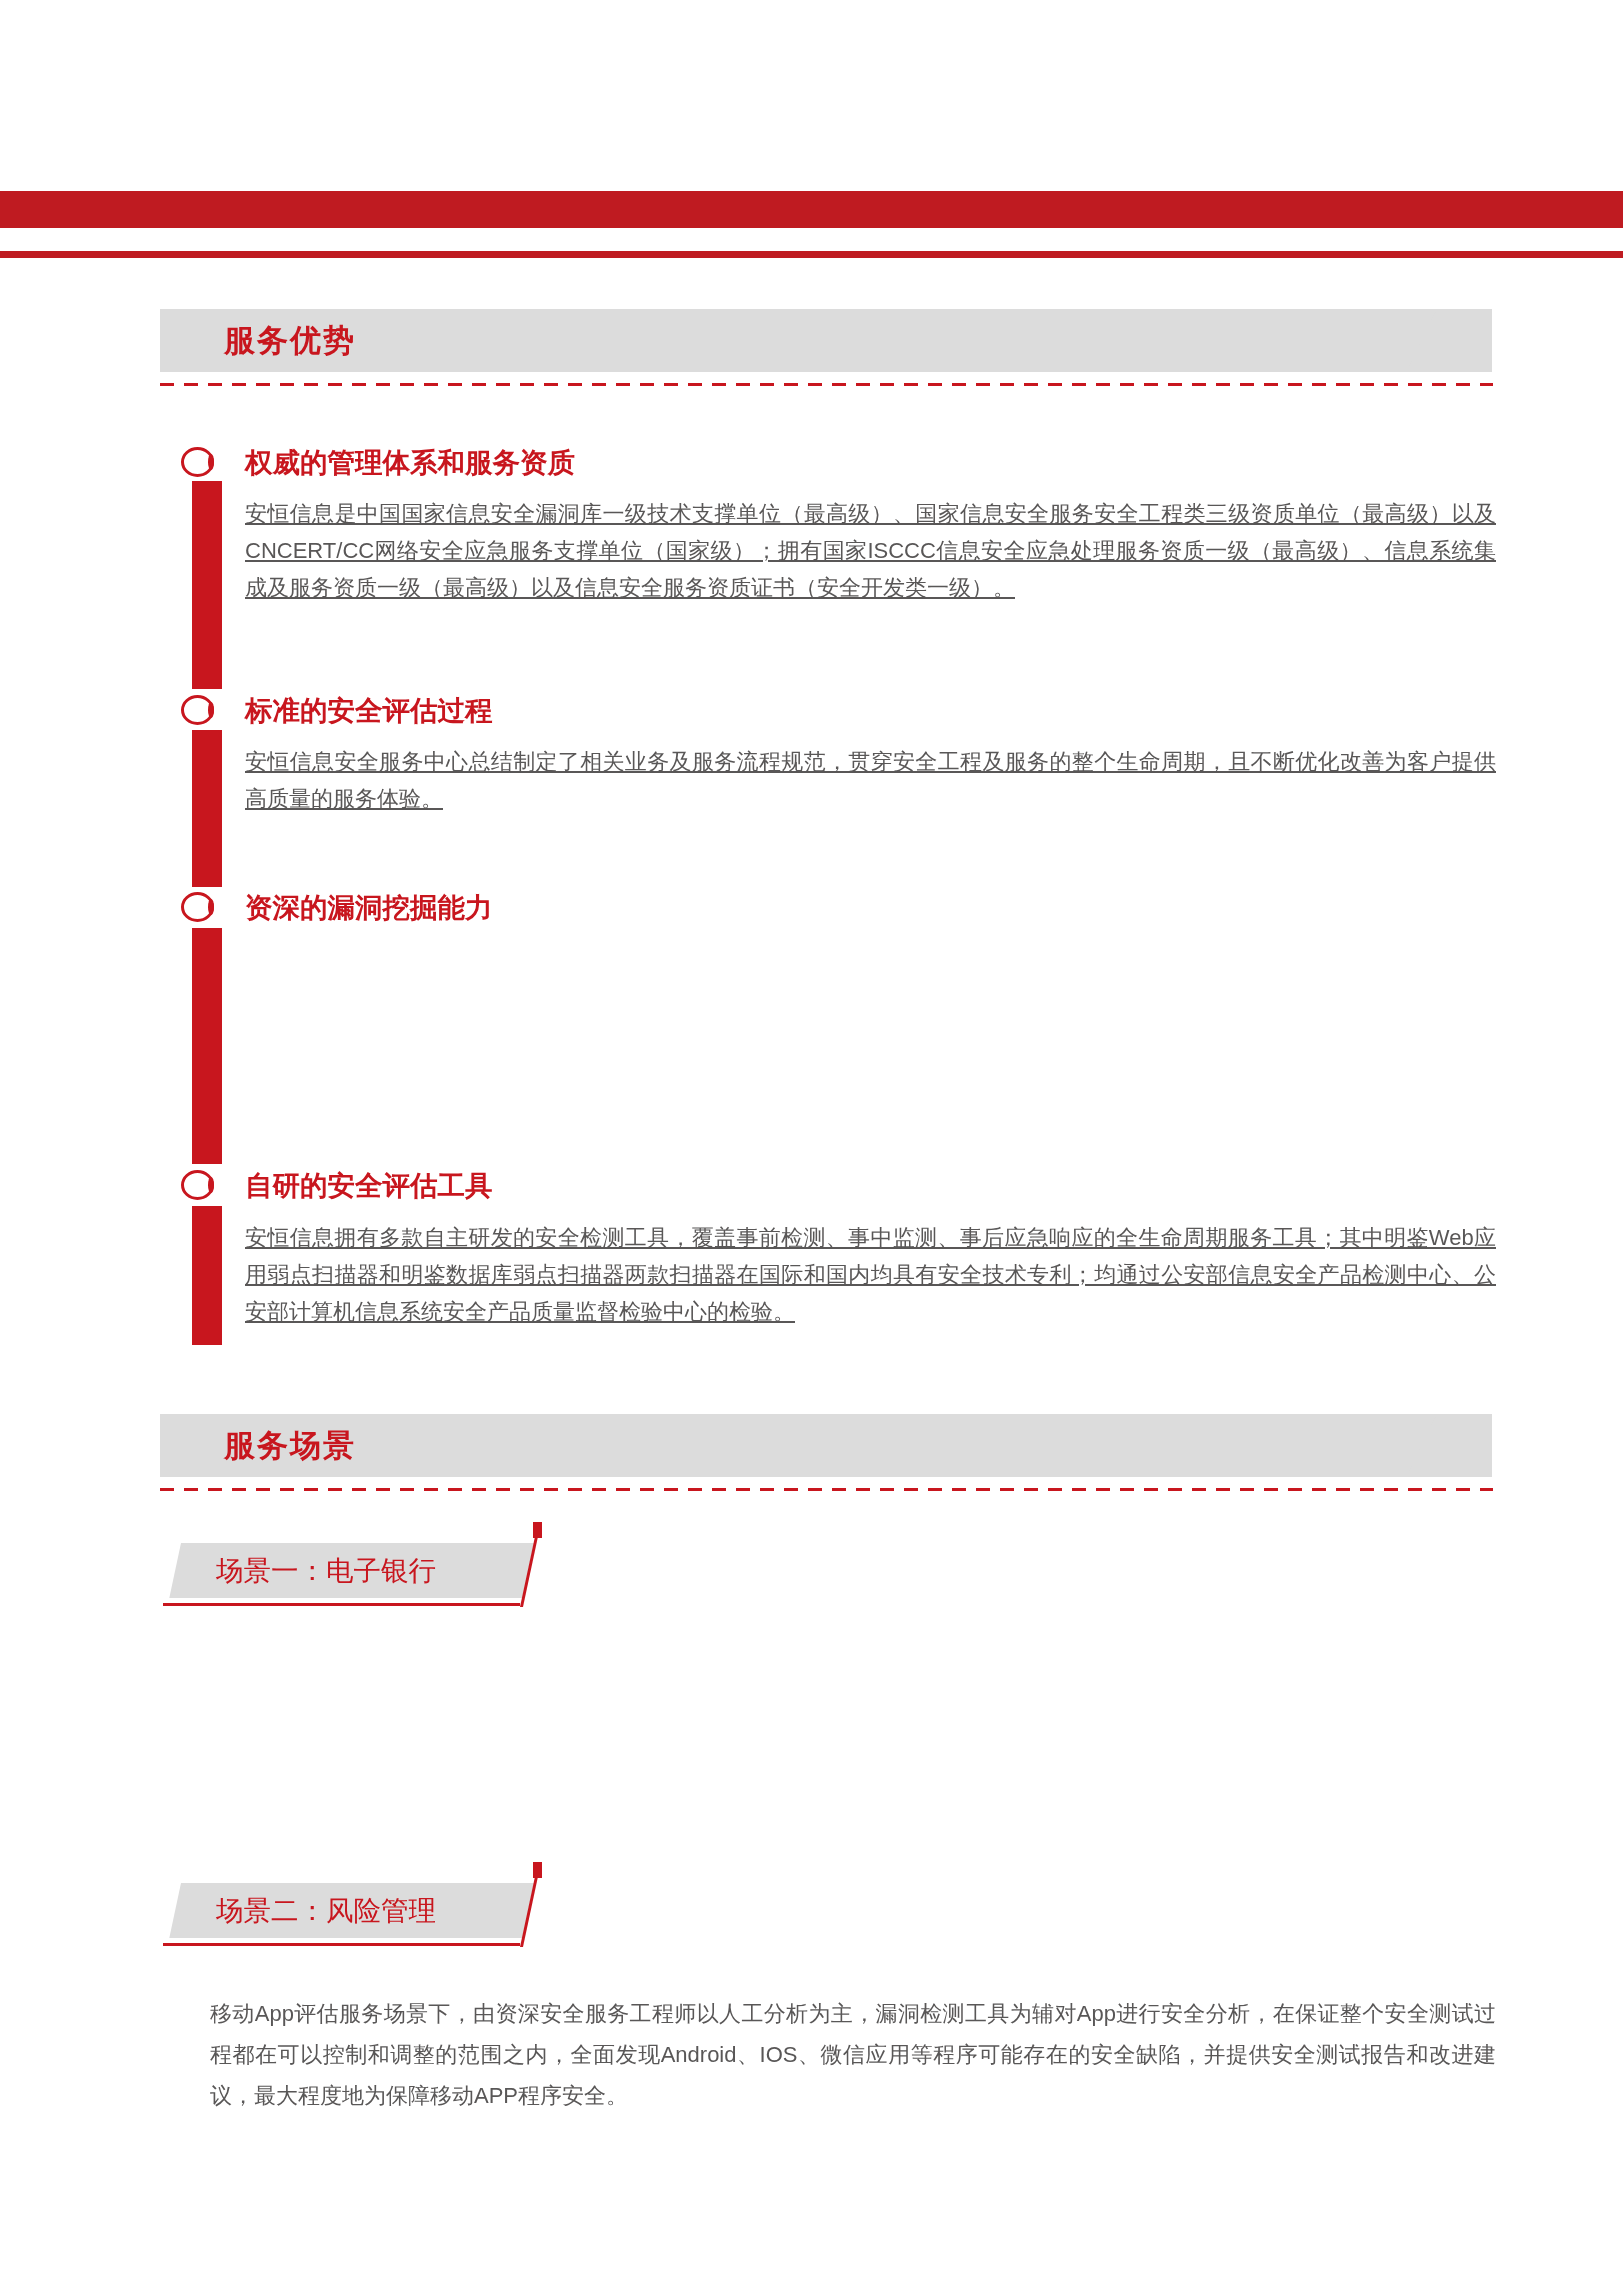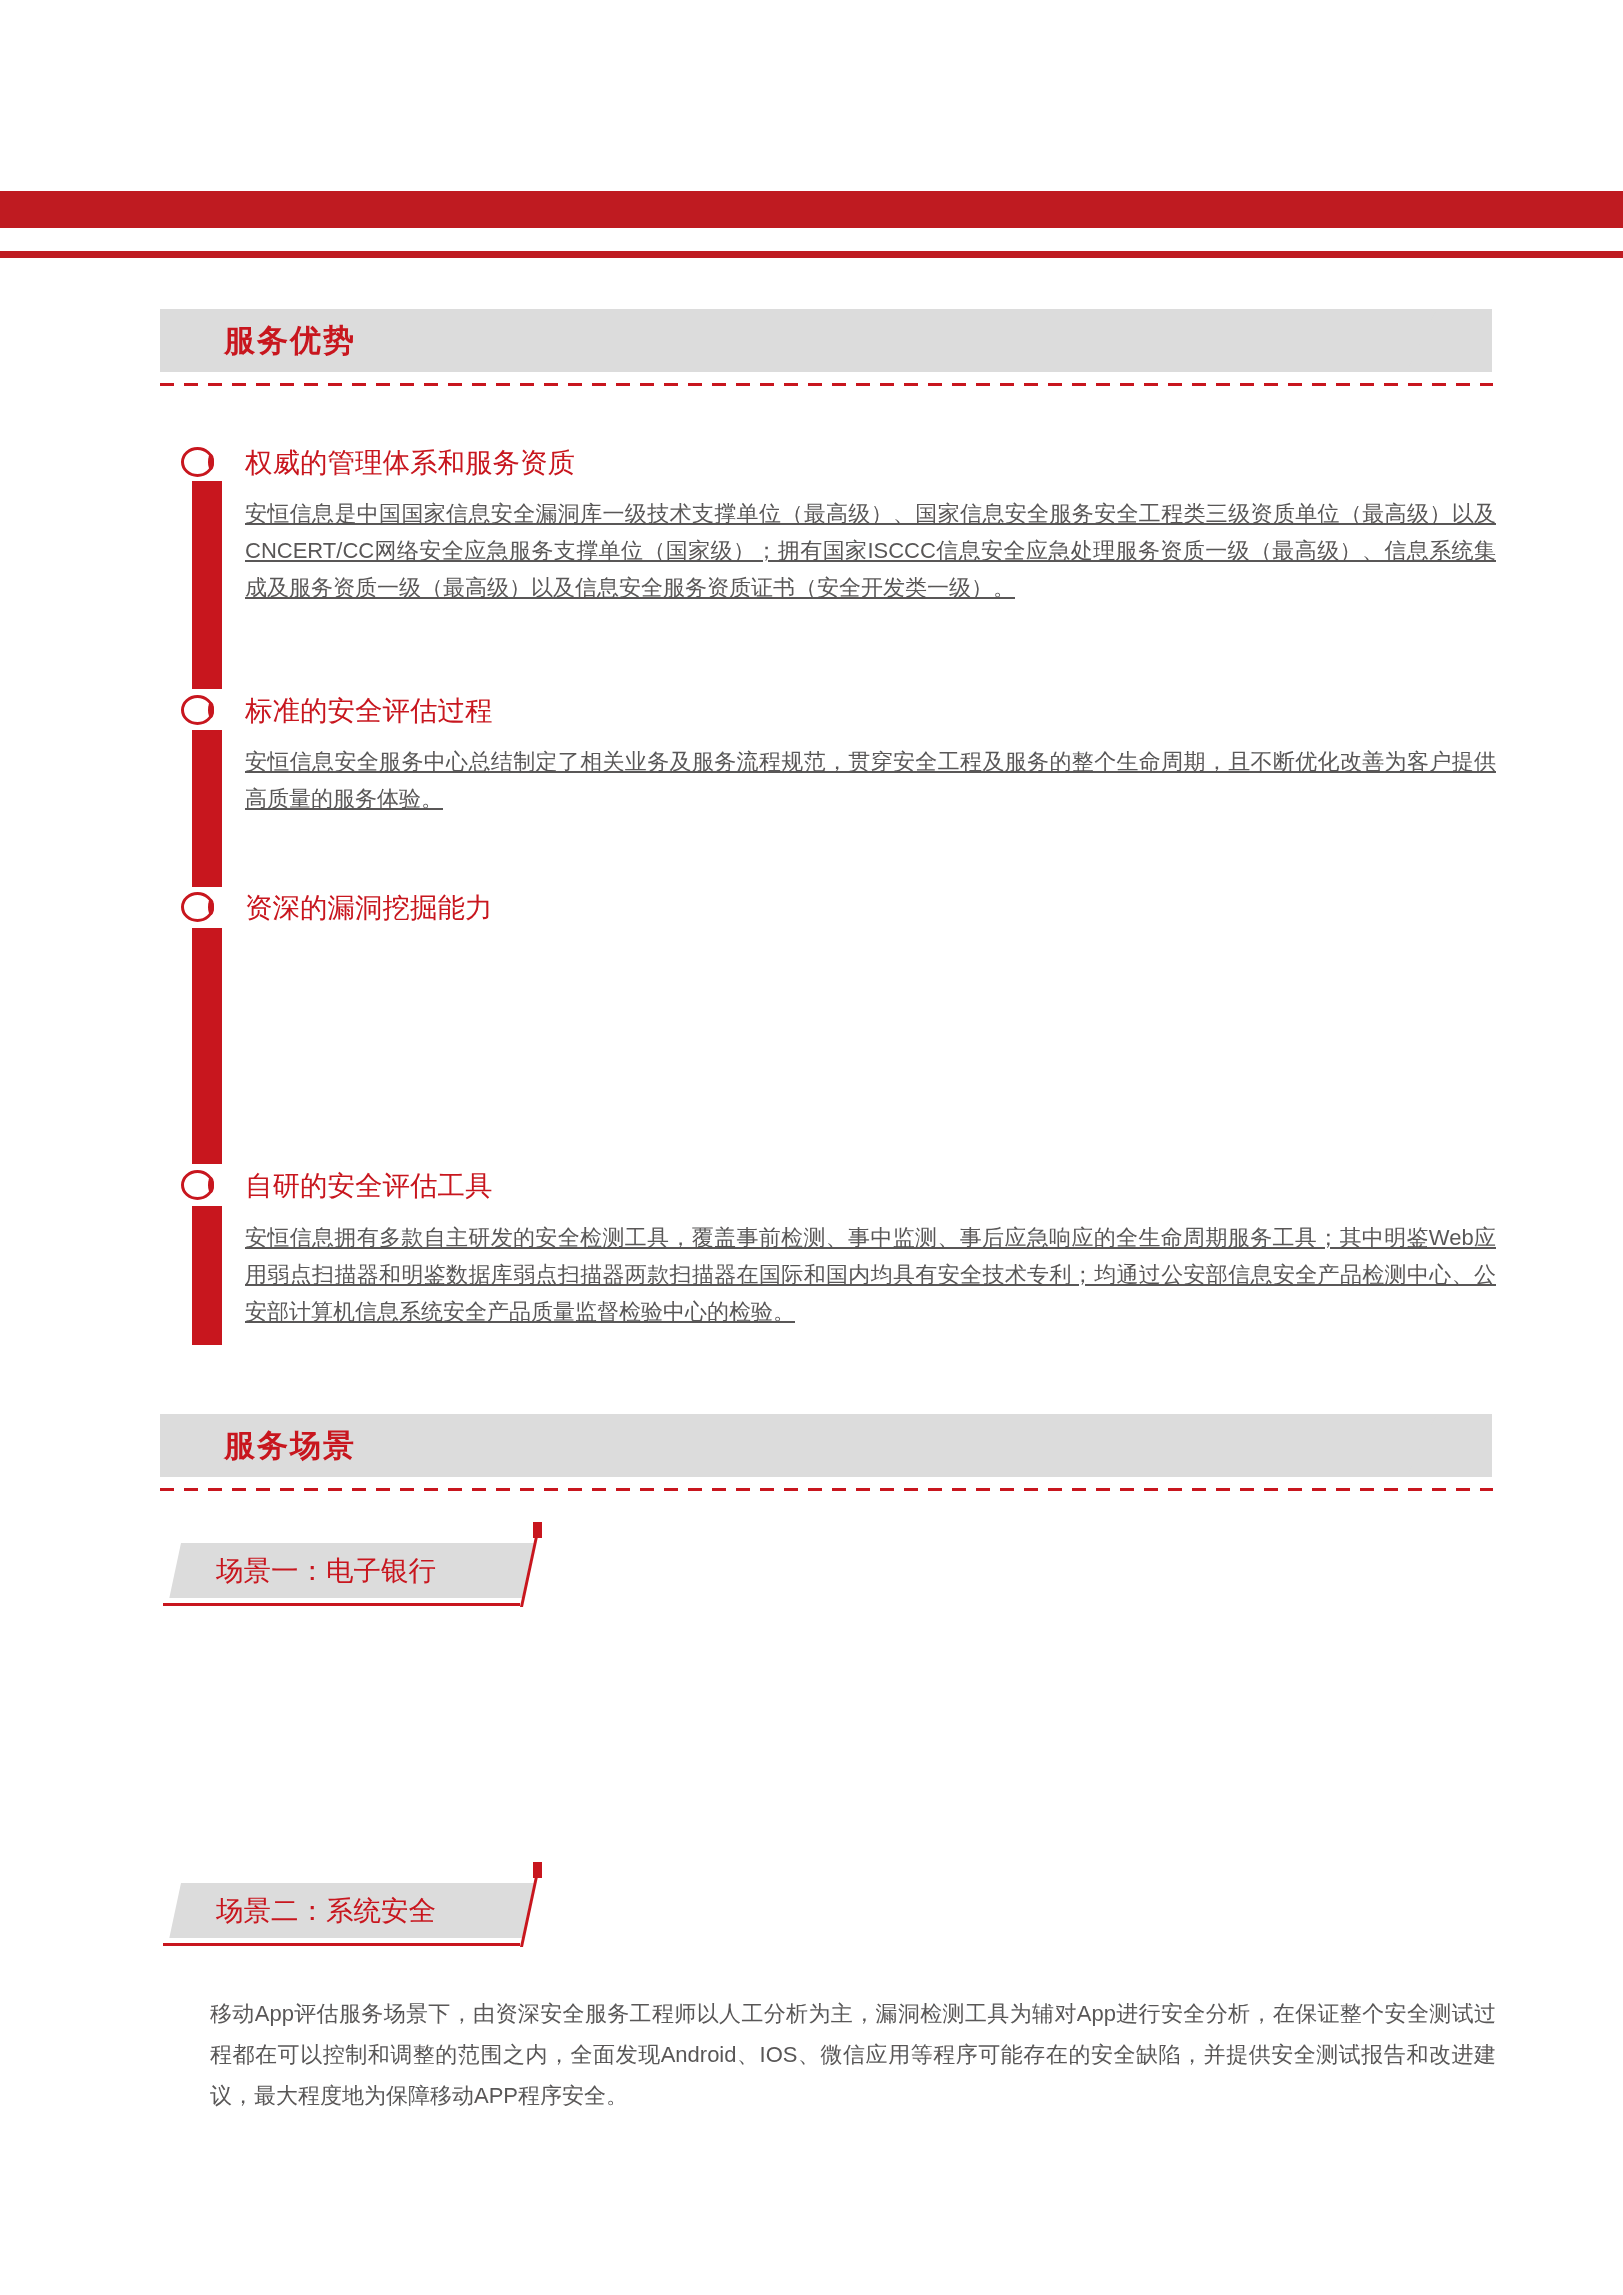--- a/index.html
+++ b/index.html
@@ -33,21 +33,21 @@
 
   
   .bullseye {
     width:30px; height:30px; border:3.3px solid var(--brand-red); border-radius:50%;
     box-sizing:border-box; display:flex; align-items:center; justify-content:center; left:181px;
   }
   .bullseye::after {
     content:""; width:15.7px; height:15.7px; border:3.9px solid var(--brand-red);
     border-radius:50%; box-sizing:border-box;
   }
-  .adv-title { color:var(--brand-red); font-size:27.5px; line-height:31px; left:218px; white-space:nowrap; }
+  .adv-title { color:var(--brand-red); font-size:27.5px; line-height:31px; left:218px; white-space:nowrap;font-weight:bold; }
   .adv-body  { color:var(--body-text); font-size:22px; line-height:37px; text-align:justify; width:1251px; left:218px;text-decoration:underline; }
   .vline { width:3.3px; background:var(--brand-red); left:192px; }
 
   
   .scene-banner { width:654px; height:55px; left:163px; }
   .sb-bg {
     position:absolute; left:17.7px; top:0; width:353px; height:55px;
     background:var(--panel-gray); transform:skewX(-12deg); transform-origin:top left;
   }
   .sb-label {
@@ -109,18 +109,18 @@
     <div class="sb-square"></div>
     <div class="sb-underline"></div>
     <div class="sb-label">场景一：电子银行</div>
   </div>
 
   <div class="abs scene-banner" style="top:1883px;">
     <div class="sb-bg"></div>
     <div class="sb-diag"></div>
     <div class="sb-square"></div>
     <div class="sb-underline"></div>
-    <div class="sb-label">场景二：系统安全</div>
+    <div class="sb-label">场景二：风险管理</div>
   </div>
   <div class="abs scene-para" style="top:1993px;">移动App评估服务场景下，由资深安全服务工程师以人工分析为主，漏洞检测工具为辅对App进行安全分析，在保证整个安全测试过程都在可以控制和调整的范围之内，全面发现Android、IOS、微信应用等程序可能存在的安全缺陷，并提供安全测试报告和改进建议，最大程度地为保障移动APP程序安全。</div>
 
 </div>
 
 
 </body></html>

